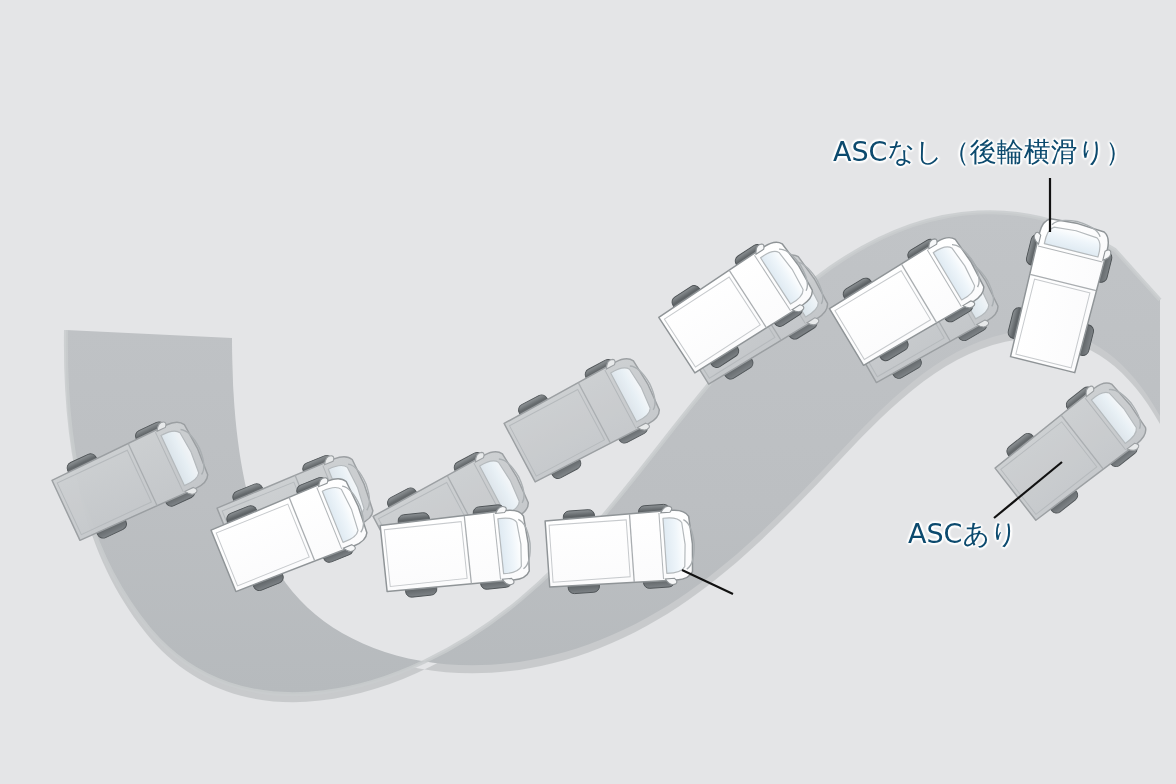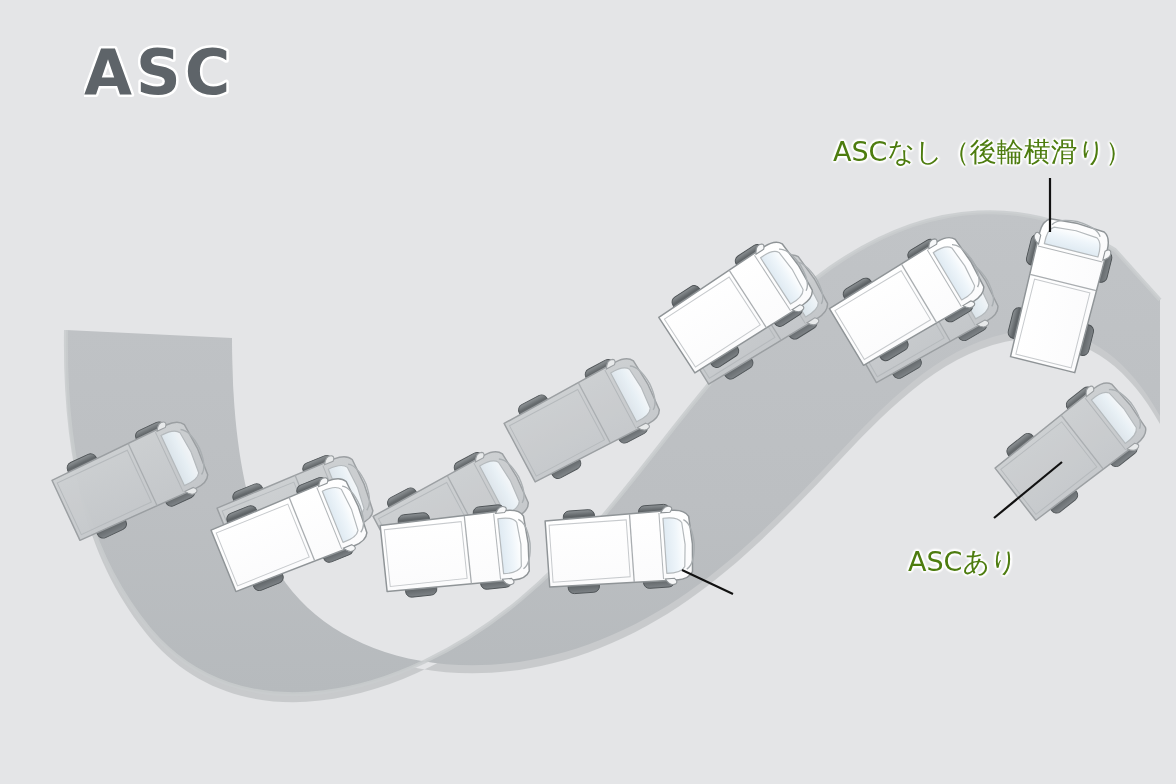--- a/index.html
+++ b/index.html
@@ -27,31 +27,31 @@
     stroke:#ffffff;
     stroke-width:5px;
     paint-order:stroke fill;
     stroke-linejoin:round;
   }
 
   .callout-label{
     position:absolute;
     font-family:"DejaVu Sans","Liberation Sans",sans-serif;
     font-size:27px;
-    color:#4d7c0f;
+    color:#0c4a6e;
     white-space:nowrap;
     letter-spacing:0px;
     text-shadow:
       2px 0 2px #ffffff, -2px 0 2px #ffffff,
       0 2px 2px #ffffff, 0 -2px 2px #ffffff,
       1px 1px 2px #ffffff, -1px -1px 2px #ffffff,
       1px -1px 2px #ffffff, -1px 1px 2px #ffffff;
   }
   #label-rear{left:833px;top:134px;}
-  #label-asc{left:908px;top:516px;margin-top:28px;}
+  #label-asc{left:908px;top:516px;}
   #label-front{left:742px;top:577px;}
 </style>
 </head>
 <body style="background: rgb(228, 229, 231);">
 
 <div id="stage">
 
   <svg class="layer" viewBox="0 0 1176 784">
     <defs>
       <linearGradient id="roadGrad" x1="0" y1="0" x2="0" y2="1">
@@ -333,24 +333,19 @@
         </g>
       </g>
 
     <g stroke="#111" stroke-width="2.2" fill="none">
       <line x1="1050" y1="178" x2="1050" y2="232"></line>
       <line x1="1062" y1="462" x2="994" y2="518"></line>
       <line x1="682" y1="570" x2="733" y2="594"></line>
     </g>
   </svg>
 
-  <div class="logo-wrap">
-    <svg viewBox="0 0 200 62" width="200" height="62">
-      <text class="logo-text" x="0" y="52">ASC</text>
-    </svg>
-  </div>
 
   <div id="label-rear" class="callout-label">ASCなし（後輪横滑り）</div>
 
   <div id="label-asc" class="callout-label">ASCあり</div>
 
 
 </div>
 
 </body></html>

